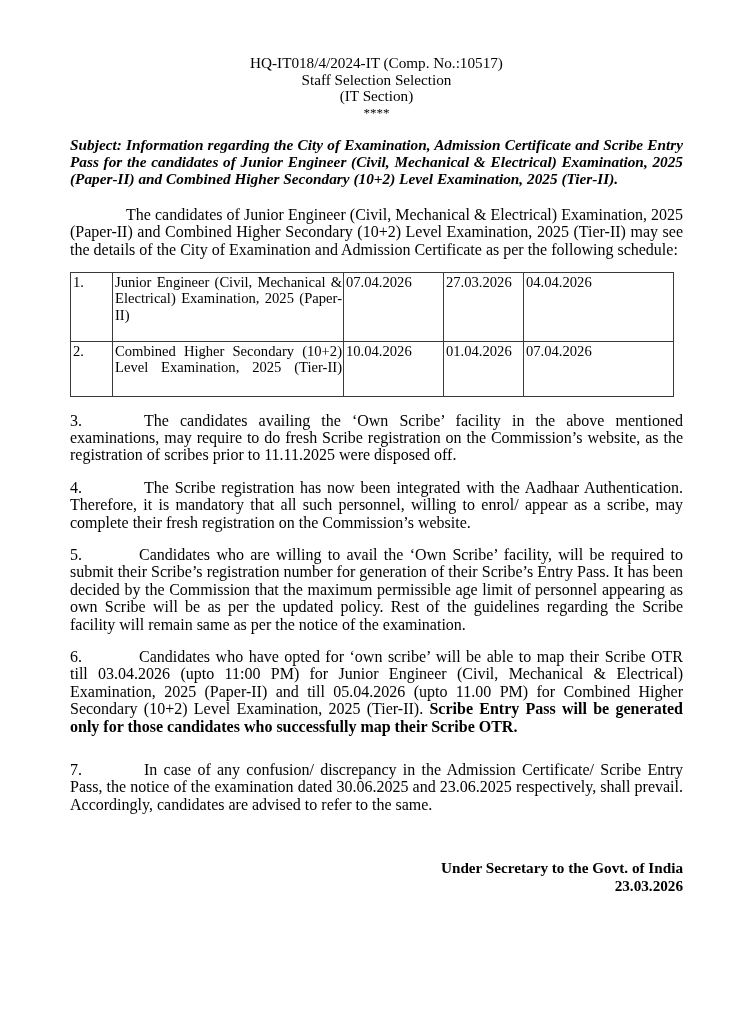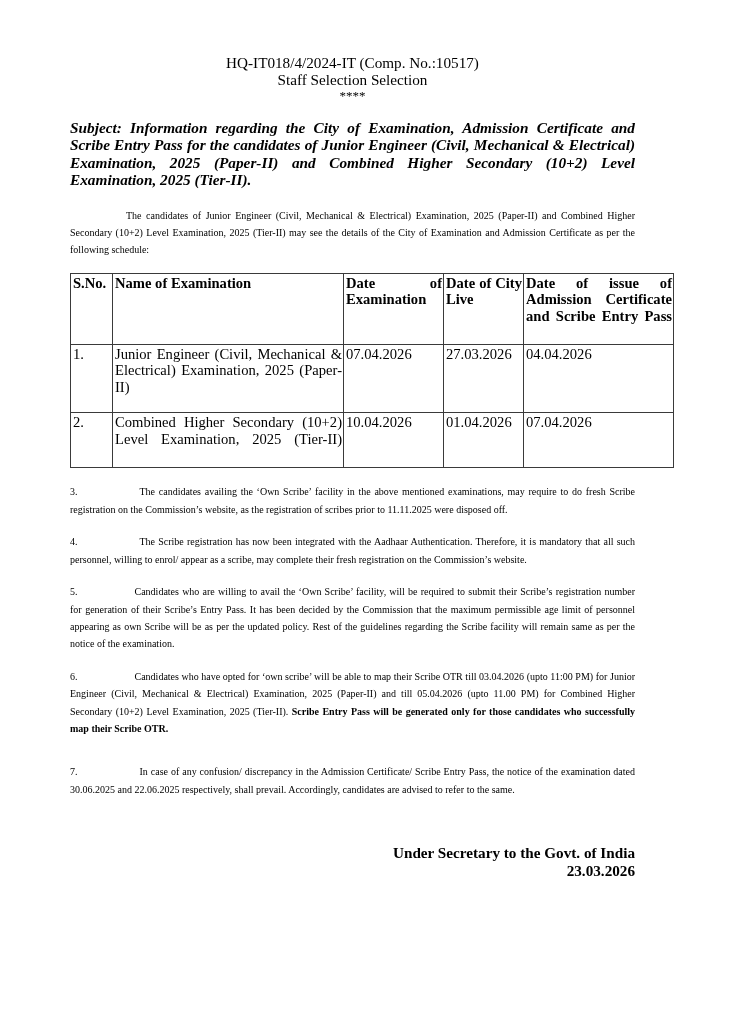--- a/index.html
+++ b/index.html
@@ -15,21 +15,21 @@
     position: relative;
     overflow: hidden;
   }
   .page {
     position: absolute;
     left: 0;
     top: 0;
     width: 752px;
     height: 1024px;
     box-sizing: border-box;
-    padding: 55px 117px 0 70px;
+    padding: 55px 69px 0 70px;
     border-radius: 8px;
   }
 
   
   .doc-header {
     text-align: center;
     font-size: 15.2px;
     line-height: 16.5px;
   }
   .doc-header div { white-space: pre; }
@@ -45,21 +45,21 @@
     font-weight: bold;
     font-size: 15.3px;
     line-height: 17.4px;
     text-align: justify;
     text-justify: inter-word;
     font-style: italic;
   }
 
   
   .para {
-    font-size: 10px;
+    font-size: 16px;
     line-height: 17.4px;
     text-align: justify;
     text-justify: inter-word;
     margin-top: 15px;
   }
   .para.intro { margin-top: 18px; }
   .para .tab { display: inline-block; width: 62px; }
   .para .tab-s { display: inline-block; width: 57px; }
   .para .tab-lead { display: inline-block; width: 56px; }
   .para b { font-weight: bold; }
@@ -111,51 +111,39 @@
   }
 </style>
 </head>
 <body>
 
 <div class="page">
 
   <div class="doc-header">
     <div>HQ-IT018/4/2024-IT (Comp. No.:10517)</div>
     <div>Staff Selection Selection</div>
+    <div>(IT Section)</div>
     <div class="stars">****</div>
   </div>
 
   <div class="subject">Subject: Information regarding the City of Examination, Admission Certificate and Scribe Entry Pass for the candidates of Junior Engineer (Civil, Mechanical &amp; Electrical) Examination, 2025 (Paper-II) and Combined Higher Secondary (10+2) Level Examination, 2025 (Tier-II).</div>
 
   <div class="para intro">
     <span class="tab-lead"></span><span>The candidates of Junior Engineer (Civil, Mechanical &amp; Electrical) Examination, 2025 (Paper-II) and Combined Higher Secondary (10+2) Level Examination, 2025 (Tier-II) may see the details of the City of Examination and Admission Certificate as per the following schedule:</span>
   </div>
 
   <table class="sched">
     <colgroup>
       <col class="c-sno">
         <col class="c-name">
         <col class="c-doe">
         <col class="c-dcl">
         <col class="c-doi">
     </colgroup>
     <tbody>
-      <tr class="head">
-        <td class="hd">S.No.</td>
-        <td class="hd">Name of Examination</td>
-        <td class="hd">
-            <div class="justfull">Date of Examination</div>
-          </td>
-        <td class="hd">
-            <div class="justfull">Date of City Live</div>
-          </td>
-        <td class="hd">
-            <div class="justfull">Date of issue of Admission Certificate and Scribe Entry Pass</div>
-          </td>
-      </tr>
       <tr class="body">
         <td>1.</td>
         <td>
             <div class="justfull">Junior Engineer (Civil, Mechanical &amp; Electrical) Examination, 2025 (Paper-II)</div>
           </td>
         <td>07.04.2026</td>
         <td>27.03.2026</td>
         <td>04.04.2026</td>
       </tr>
       <tr class="body">
@@ -181,21 +169,21 @@
 
   <div class="para">
     <span>5.</span><span class="tab-s"></span><span>Candidates who are willing to avail the ‘Own Scribe’ facility, will be required to submit their Scribe’s registration number for generation of their Scribe’s Entry Pass. It has been decided by the Commission that the maximum permissible age limit of personnel appearing as own Scribe will be as per the updated policy. Rest of the guidelines regarding the Scribe facility will remain same as per the notice of the examination.</span>
   </div>
 
   <div class="para">
     <span>6.</span><span class="tab-s"></span><span>Candidates who have opted for ‘own scribe’ will be able to map their Scribe OTR till 03.04.2026 (upto 11:00 PM) for Junior Engineer (Civil, Mechanical &amp; Electrical) Examination, 2025 (Paper-II) and till 05.04.2026 (upto 11.00 PM) for Combined Higher Secondary (10+2) Level Examination, 2025 (Tier-II). </span><b>Scribe Entry Pass will be generated only for those candidates who successfully map their Scribe OTR.</b>
   </div>
 
   <div class="para" style="margin-top:26px;">
-    <span>7.</span><span class="tab"></span><span>In case of any confusion/ discrepancy in the Admission Certificate/ Scribe Entry Pass, the notice of the examination dated 30.06.2025 and 22.06.2025 respectively, shall prevail. Accordingly, candidates are advised to refer to the same.</span>
+    <span>7.</span><span class="tab"></span><span>In case of any confusion/ discrepancy in the Admission Certificate/ Scribe Entry Pass, the notice of the examination dated 30.06.2025 and 23.06.2025 respectively, shall prevail. Accordingly, candidates are advised to refer to the same.</span>
   </div>
 
   <div class="signature">
     <div>Under Secretary to the Govt. of India</div>
     <div>23.03.2026</div>
   </div>
 
 </div>
 
 </body></html>

